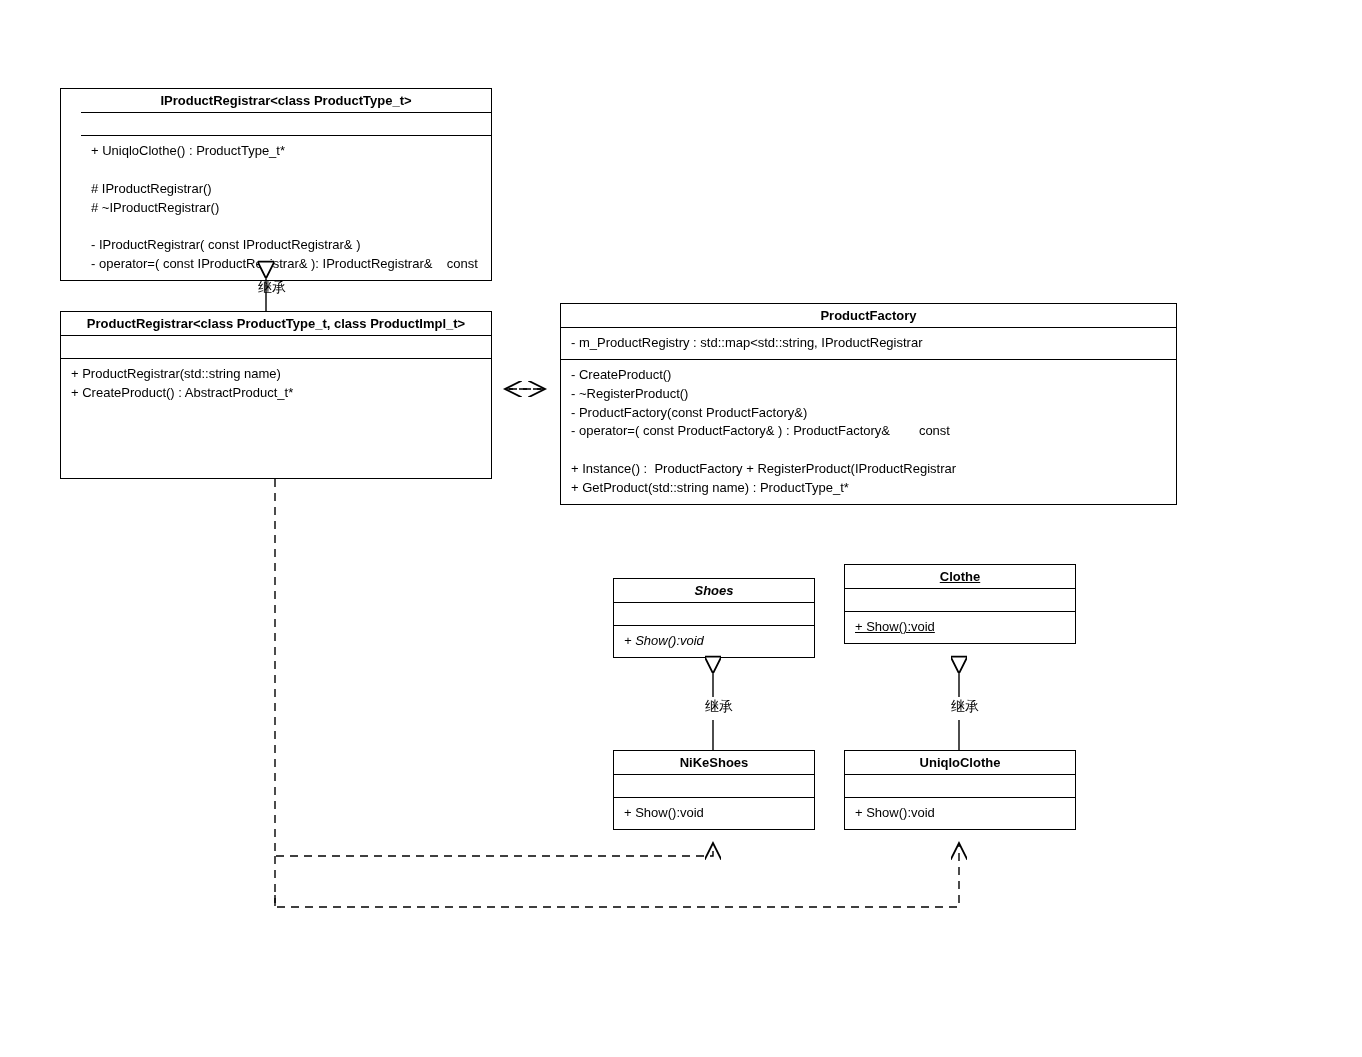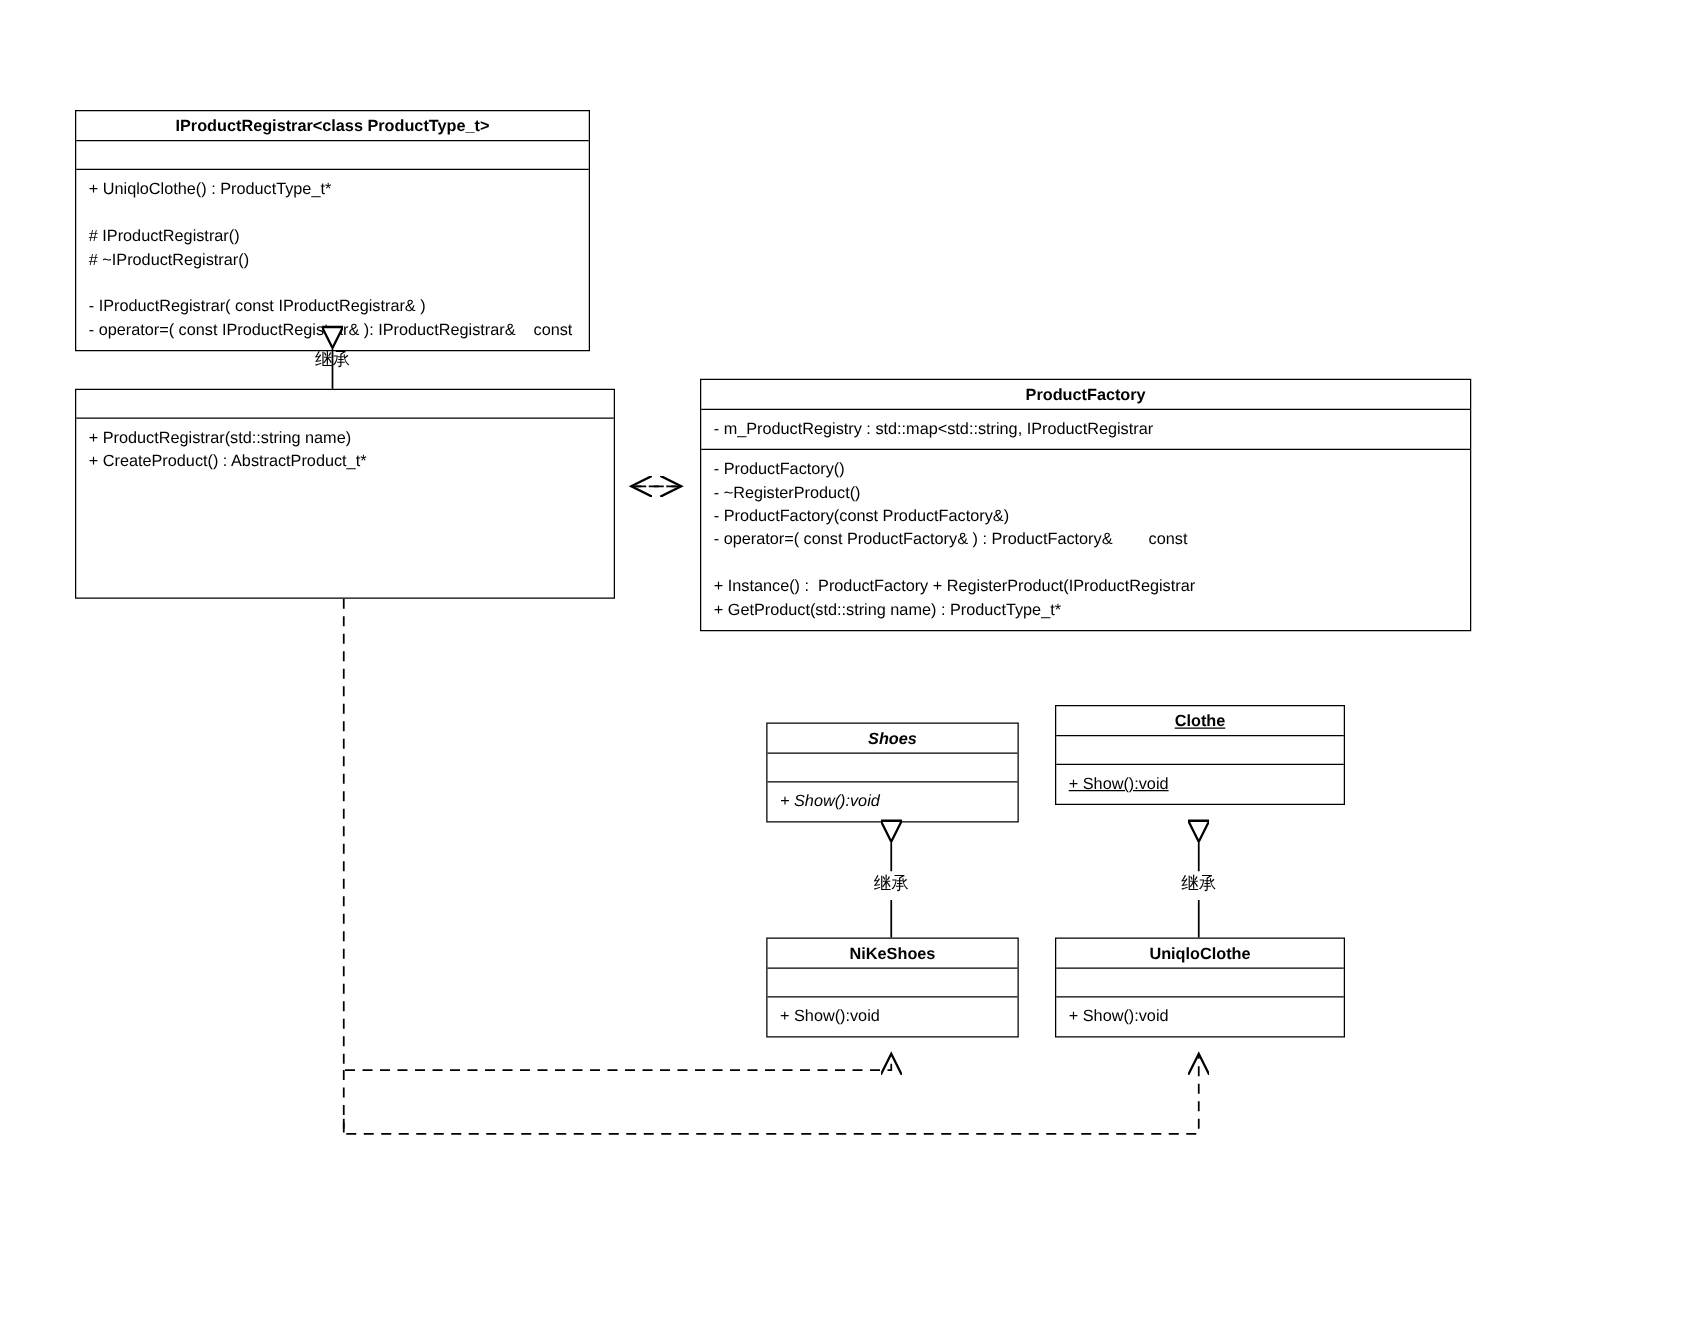--- a/index.html
+++ b/index.html
@@ -3,50 +3,51 @@
 <meta charset="utf-8">
 <style>
   html,body{margin:0;padding:0;background:#fff;font-family:"Helvetica Neue",Arial,sans-serif;font-size:13px;color:#000;}
   #canvas{position:relative;width:1362px;height:1057px;}
   .uml{position:absolute;border:1.5px solid #000;background:#fff;}
   .uml .title{text-align:center;font-weight:bold;padding:4px 8px;border-bottom:1.5px solid #000;}
   .uml .sect{border-bottom:1.5px solid #000;padding:6px 10px;line-height:1.45;}
   .uml .sect:last-child{border-bottom:none;}
   .uml .sect.empty{min-height:10px;}
   .pre{white-space:pre;}
-  .label{position:absolute;font-size:14px;text-align:center;}
+  .label{position:absolute;font-size:14px;text-align:right;}
   svg.conn{position:absolute;left:0;top:0;pointer-events:none;}
 </style>
 </head>
 <body>
 
 <div id="canvas">
 
-  <div class="uml" style="left:60px;top:88px;width:410px;">
+  <div class="uml" style="left:60px;top:88px;width:410px;padding-left:20px;">
     <div class="title">IProductRegistrar&lt;class ProductType_t&gt;</div>
     <div class="sect empty"></div>
     <div class="sect pre"><span>+ UniqloClothe() : ProductType_t*</span>
 
 <span># IProductRegistrar()</span>
 <span># ~IProductRegistrar()</span>
 
 <span>- IProductRegistrar( const IProductRegistrar&amp; )</span>
 <span>- operator=( const IProductRegistrar&amp; ): IProductRegistrar&amp;    const</span></div>
   </div>
 
   <div class="uml" style="left:60px;top:311px;width:430px;height:166px;">
+    <div class="title">ProductRegistrar&lt;class ProductType_t, class ProductImpl_t&gt;</div>
     <div class="sect empty"></div>
     <div class="sect pre" style="border-bottom:none;"><span>+ ProductRegistrar(std::string name)</span>
 <span>+ CreateProduct() : AbstractProduct_t*</span></div>
   </div>
 
   <div class="uml" style="left:560px;top:303px;width:615px;">
     <div class="title">ProductFactory</div>
     <div class="sect pre"><span>- m_ProductRegistry : std::map&lt;std::string, IProductRegistrar</span></div>
-    <div class="sect pre"><span>- ProductFactory()</span>
+    <div class="sect pre"><span>- CreateProduct()</span>
 <span>- ~RegisterProduct()</span>
 <span>- ProductFactory(const ProductFactory&amp;)</span>
 <span>- operator=( const ProductFactory&amp; ) : ProductFactory&amp;        const</span>
 
 <span>+ Instance() :  ProductFactory + RegisterProduct(IProductRegistrar</span>
 <span>+ GetProduct(std::string name) : ProductType_t*</span></div>
   </div>
 
   <div class="uml" style="left:613px;top:578px;width:200px;font-style:italic;">
     <div class="title">Shoes</div>

